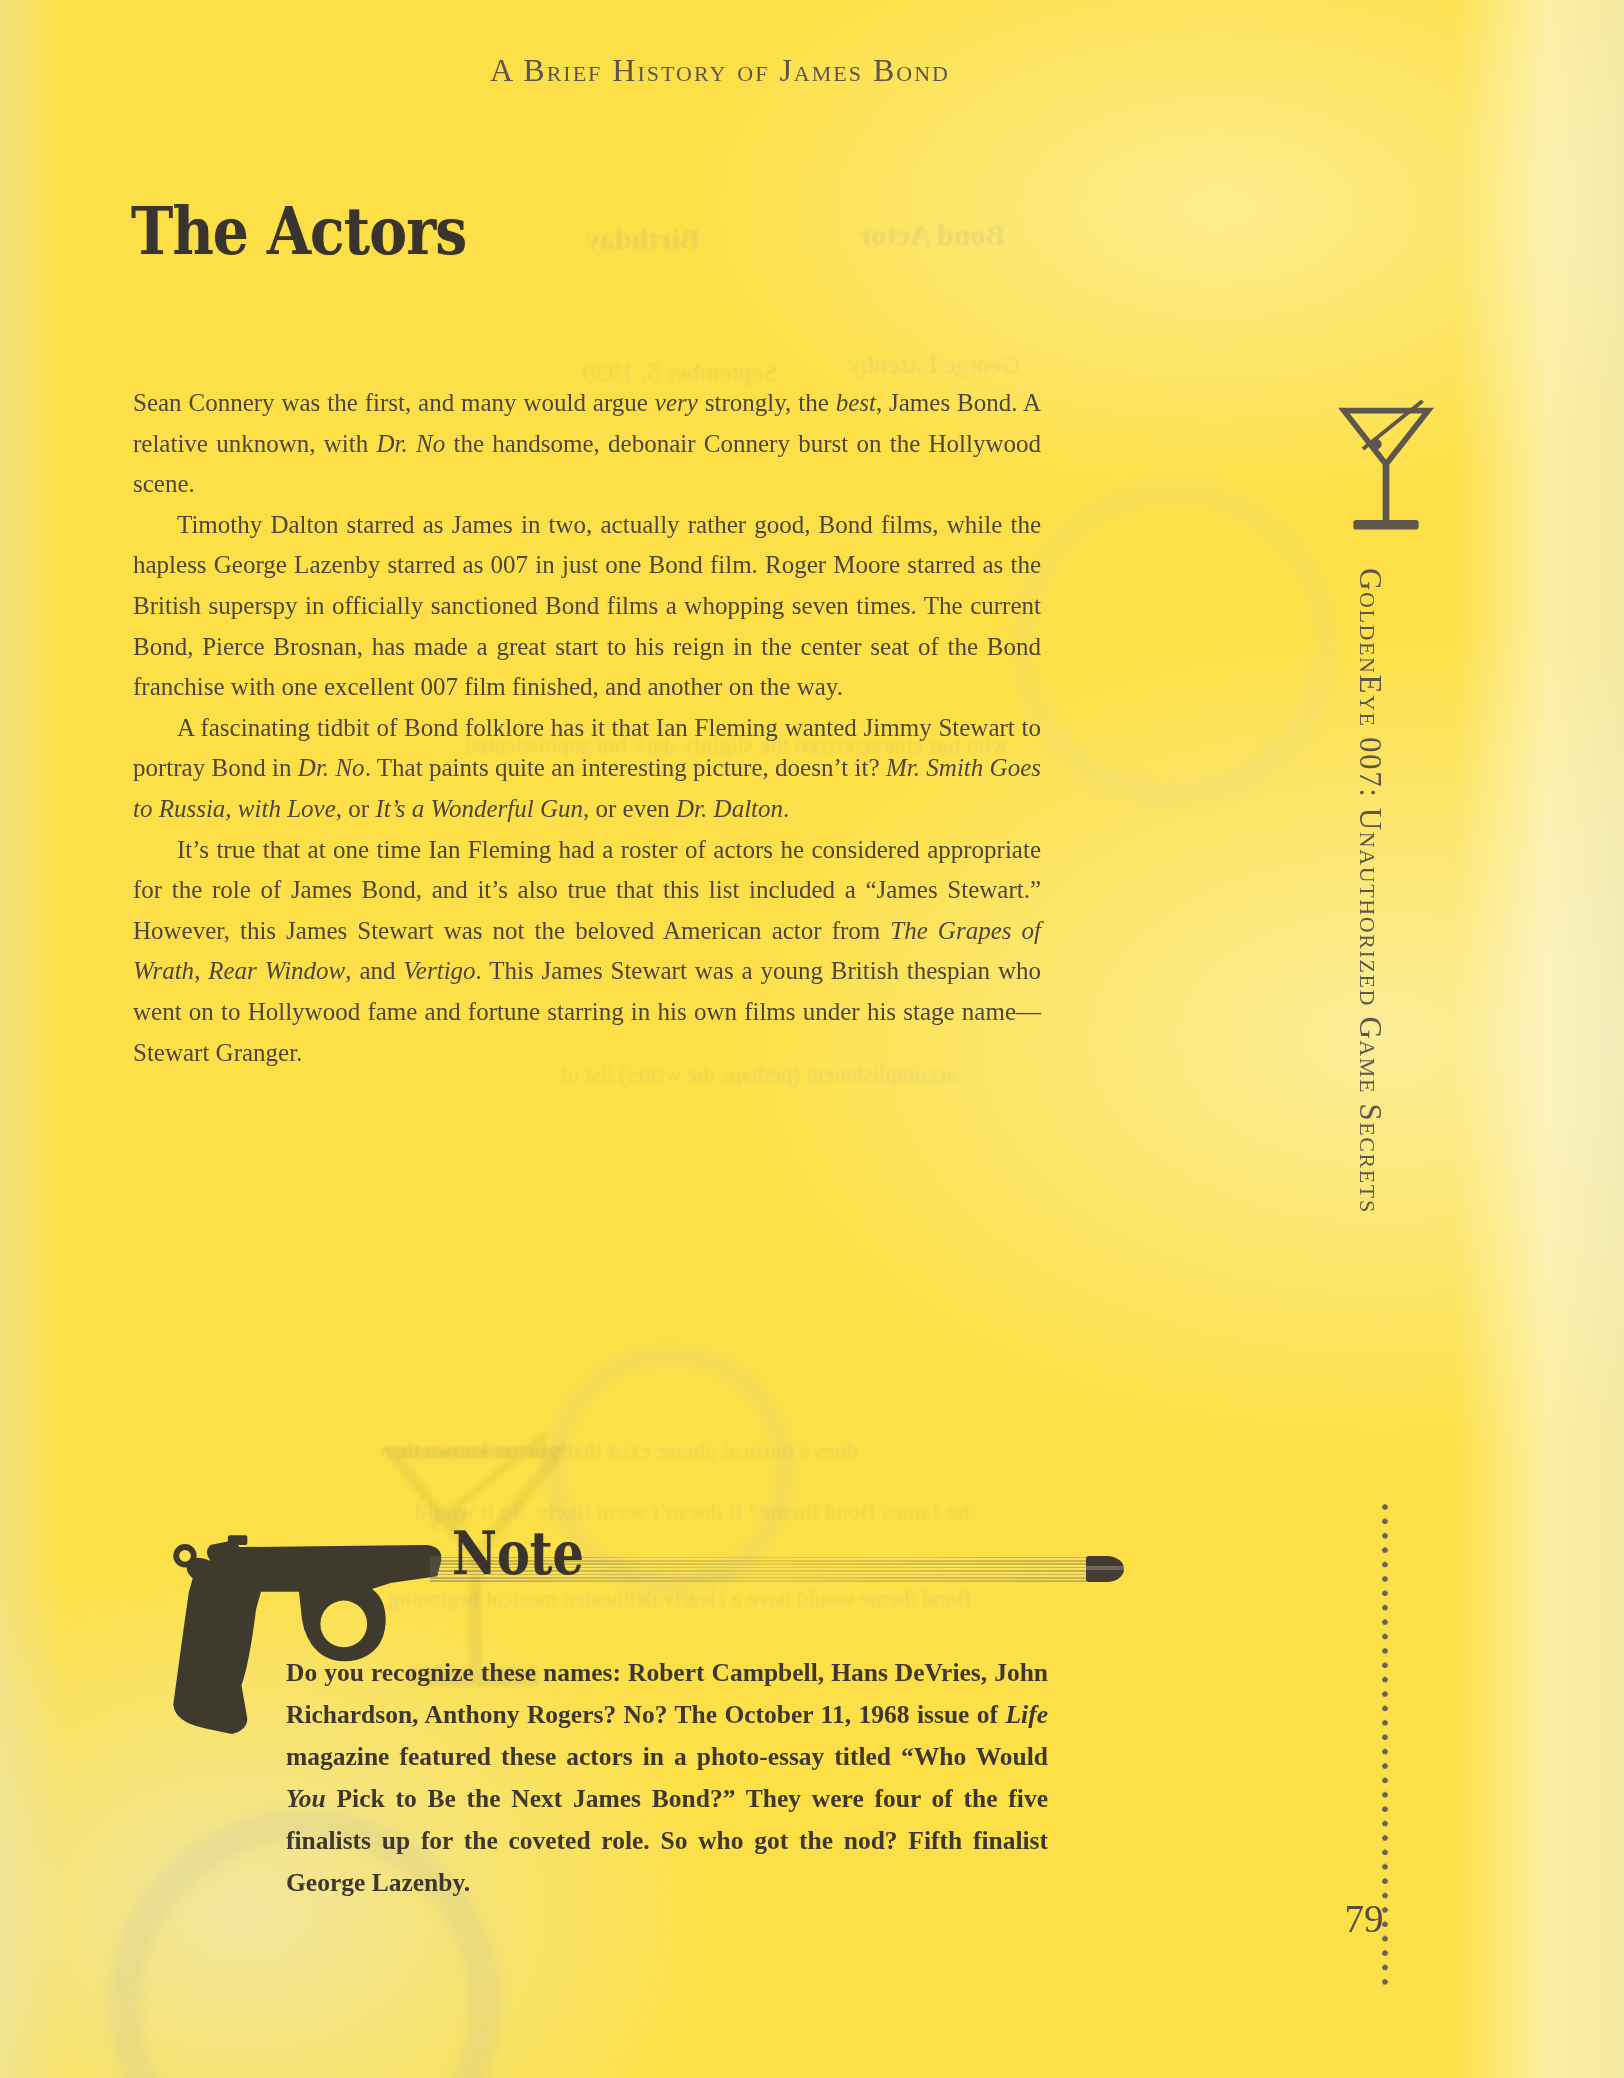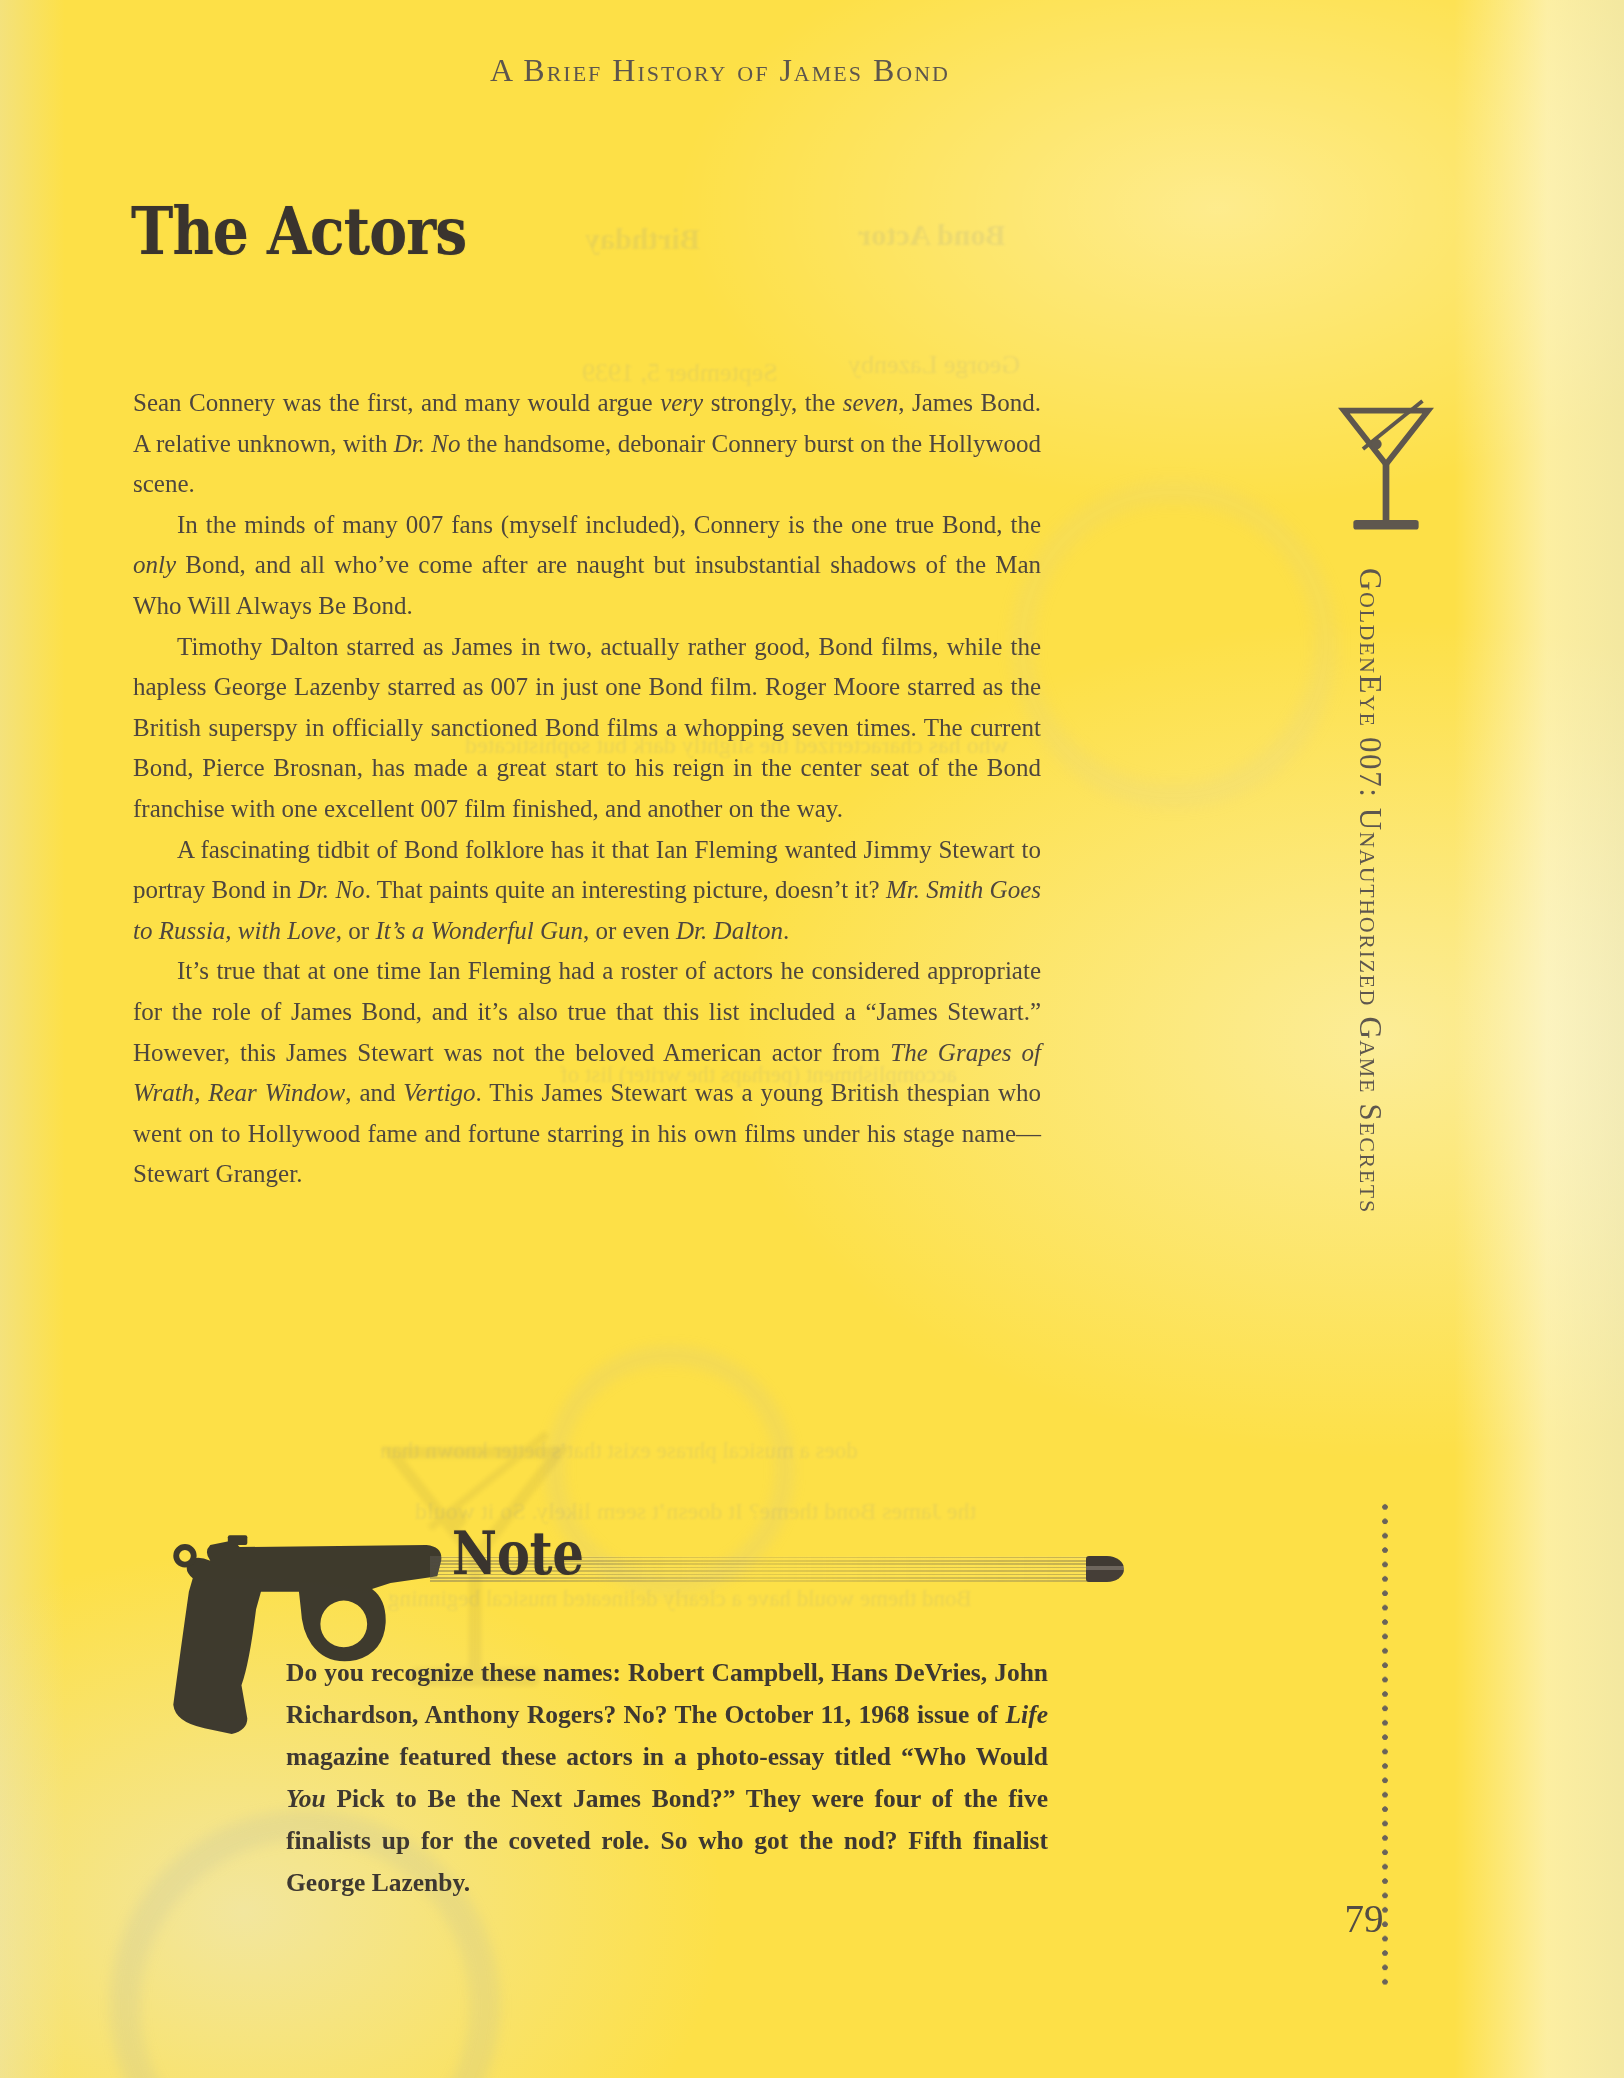--- a/index.html
+++ b/index.html
@@ -109,22 +109,21 @@
       <line x1="26" y1="52" x2="88" y2="2" stroke-width="4"></line>
       <circle cx="40" cy="47" r="5.5" fill="#4e463e" stroke="none"></circle>
     </g>
   </svg>
 
   <div class="running-head">A Brief History of James Bond</div>
 
   <div class="article-title">The Actors</div>
 
   <div class="article-body">
-      <p class="para"><span>Sean Connery was the first, and many would argue </span><em>very</em><span> strongly, the </span><em>seven</em><span>, James Bond. A relative unknown, with </span><em>Dr. No</em><span> the handsome, debonair Connery burst on the Hollywood scene.</span></p>
-      <p class="para indent"><span>In the minds of many 007 fans (myself included), Connery is the one true Bond, the </span><em>only</em><span> Bond, and all who’ve come after are naught but insubstantial shadows of the Man Who Will Always Be Bond.</span></p>
+      <p class="para"><span>Sean Connery was the first, and many would argue </span><em>very</em><span> strongly, the </span><em>best</em><span>, James Bond. A relative unknown, with </span><em>Dr. No</em><span> the handsome, debonair Connery burst on the Hollywood scene.</span></p>
       <p class="para indent"><span>Timothy Dalton starred as James in two, actually rather good, Bond films, while the hapless George Lazenby starred as 007 in just one Bond film. Roger Moore starred as the British superspy in officially sanctioned Bond films a whopping seven times. The current Bond, Pierce Brosnan, has made a great start to his reign in the center seat of the Bond franchise with one excellent 007 film finished, and another on the way.</span></p>
       <p class="para indent"><span>A fascinating tidbit of Bond folklore has it that Ian Fleming wanted Jimmy Stewart to portray Bond in </span><em>Dr. No</em><span>. That paints quite an interesting picture, doesn’t it? </span><em>Mr. Smith Goes to Russia, with Love</em><span>, or </span><em>It’s a Wonderful Gun</em><span>, or even </span><em>Dr. Dalton</em><span>.</span></p>
       <p class="para indent"><span>It’s true that at one time Ian Fleming had a roster of actors he considered appropriate for the role of James Bond, and it’s also true that this list included a “James Stewart.” However, this James Stewart was not the beloved American actor from </span><em>The Grapes of Wrath</em><span>, </span><em>Rear Window</em><span>, and </span><em>Vertigo</em><span>. This James Stewart was a young British thespian who went on to Hollywood fame and fortune starring in his own films under his stage name—Stewart Granger.</span></p>
     </div>
 
   <svg class="note-gun" viewBox="0 0 310 235">
     <g fill="#33302b">
       <path fill-rule="evenodd" d="
         M66,34 Q59,25 66,18 L90,13 L96,20 L288,18
         Q305,20 303,34 L299,50 L251,57 L232,63

